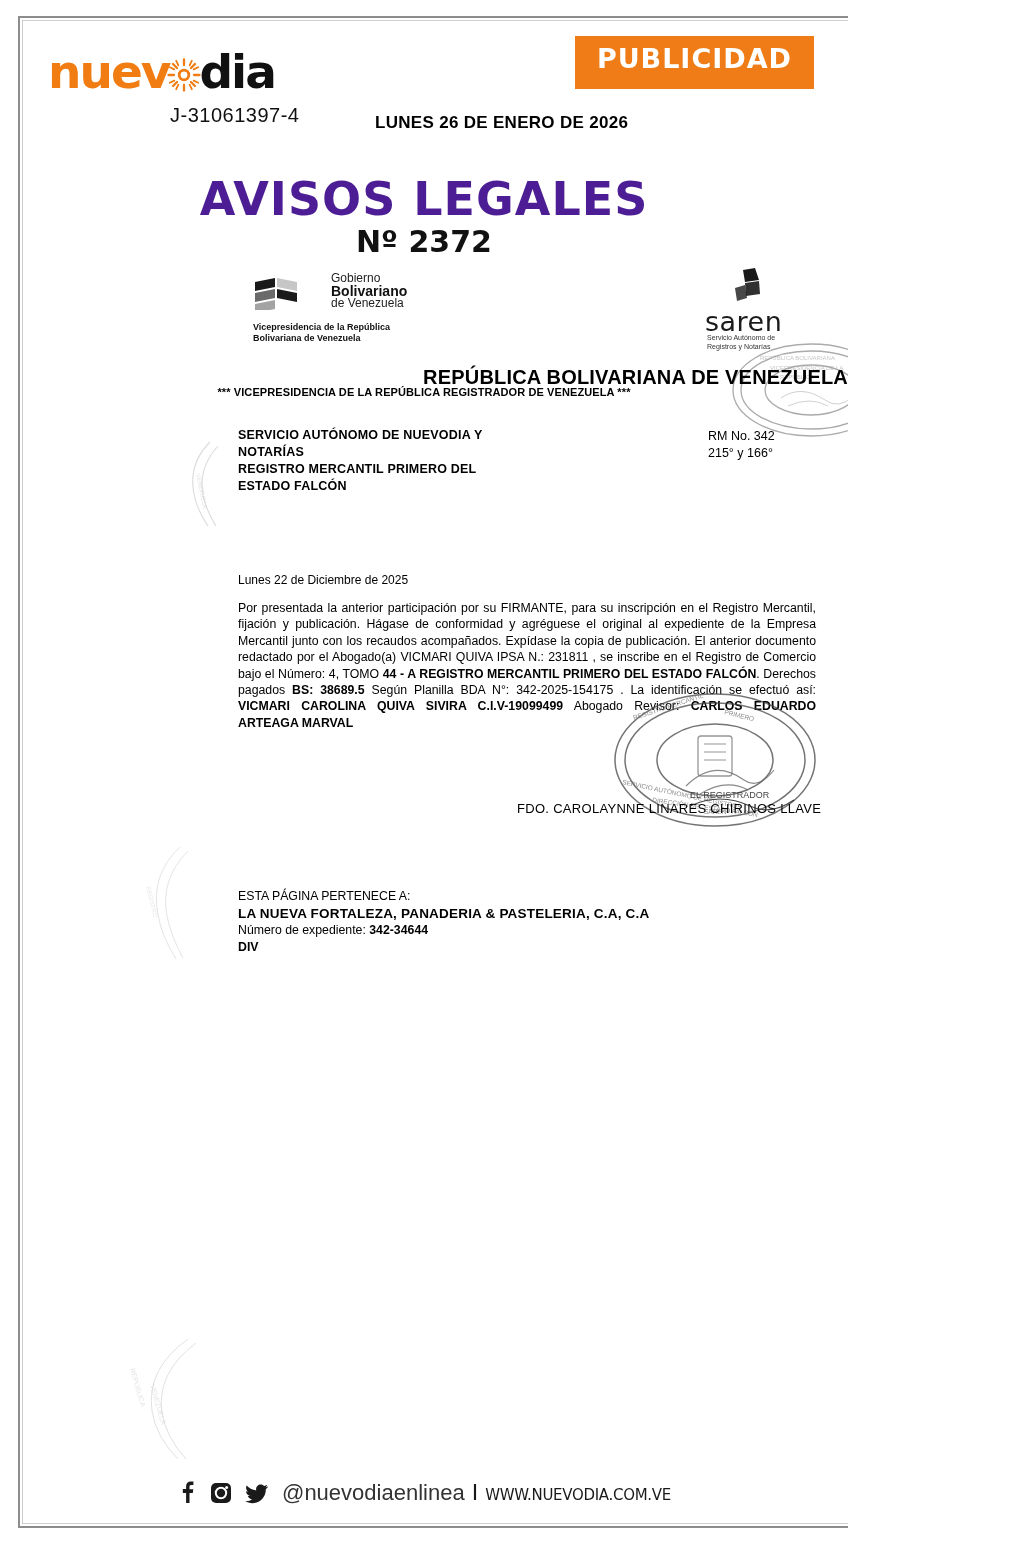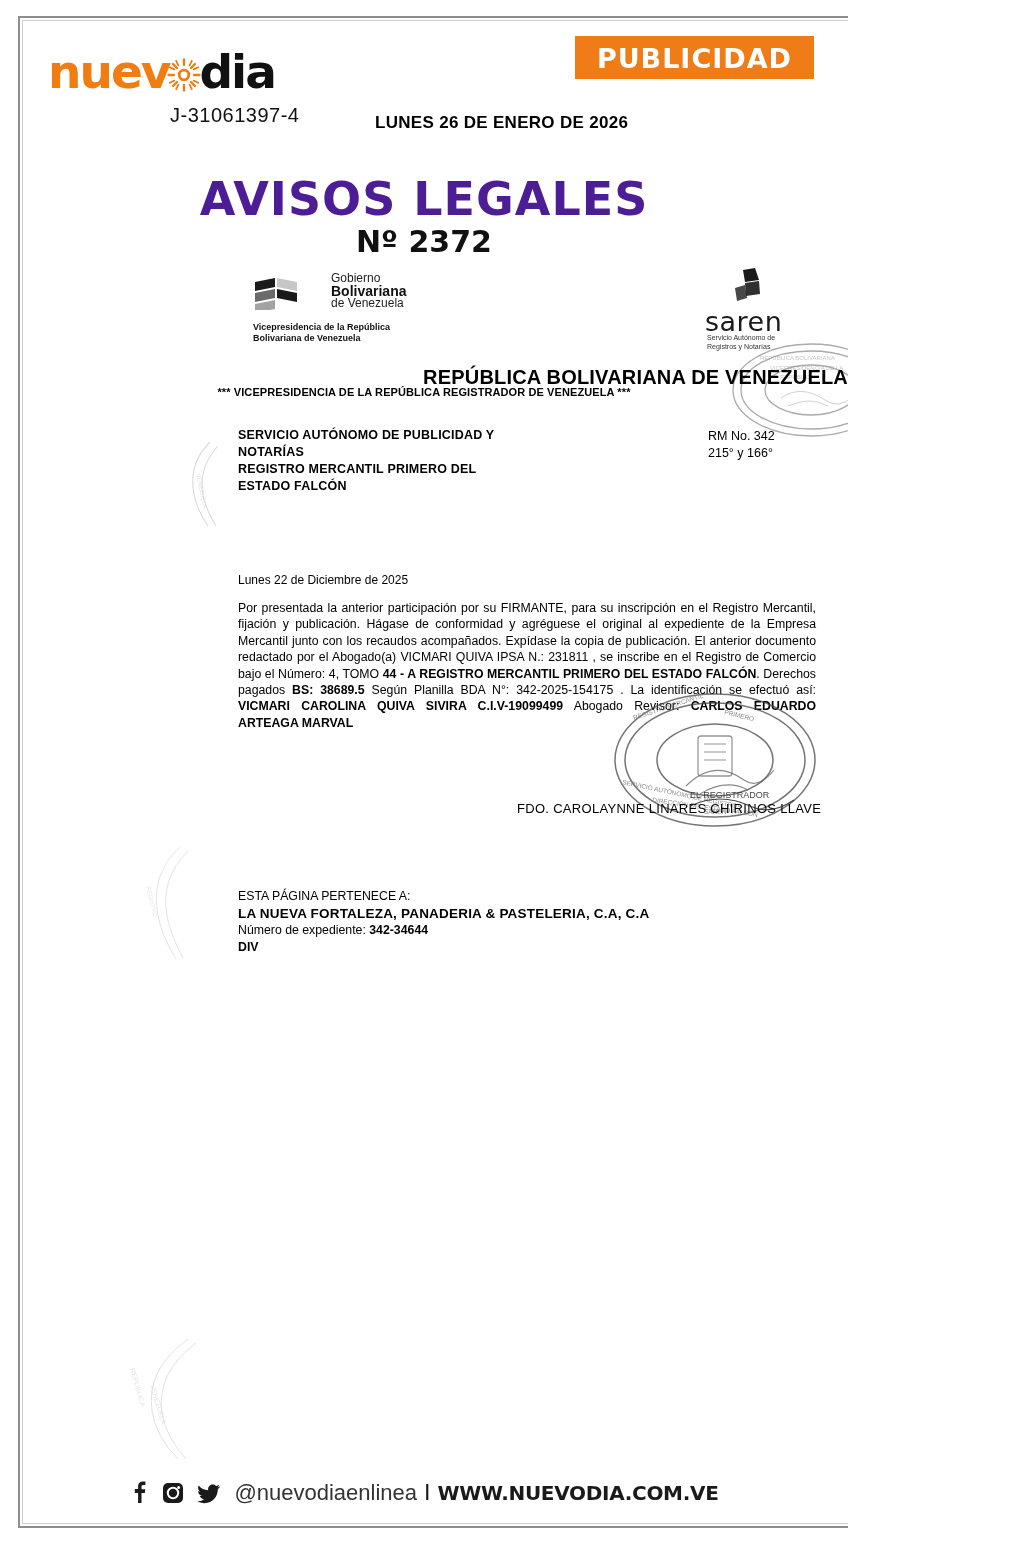--- a/index.html
+++ b/index.html
@@ -77,21 +77,21 @@
   .pub-badge {
     position: absolute;
     right: 34px;
     top: 36px;
     background: #ef7c16;
     color: #fff;
     font-family: "DejaVu Sans", sans-serif;
     font-weight: bold;
     font-size: 27px;
     letter-spacing: 1px;
-    padding: 7px 22px 5px 22px;
+    padding: 7px 22px 15px 22px;
   }
   .issue-date {
     position: absolute;
     left: 375px;
     top: 113px;
     font-weight: bold;
     font-size: 17px;
     letter-spacing: 0.3px;
   }
 
@@ -258,22 +258,22 @@
     color: #1a1a1a;
     white-space: nowrap;
   }
   .footer-handle {
     font-family: "Liberation Sans", sans-serif;
     font-size: 22px;
     color: #333;
   }
   .footer-url {
     font-family: "DejaVu Sans", sans-serif;
-    font-weight: bold;
-    font-size: 20px;
+    font-weight: normal;
+    font-size: 15px;
     letter-spacing: -0.3px;
   }
   .fico { display:inline-block; vertical-align:-4px; margin-right:6px; }
 
   
   .seal {
     position: absolute;
     opacity: 0.55;
     color: #333;
     pointer-events: none;
@@ -337,21 +337,21 @@
           <path d="M2 6 L22 2 L22 11 L2 15 Z"></path>
           <path d="M24 2 L44 6 L44 15 L24 11 Z" opacity="0.25"></path>
           <path d="M2 17 L22 13 L22 22 L2 26 Z" opacity="0.65"></path>
           <path d="M24 13 L44 17 L44 26 L24 22 Z"></path>
           <path d="M2 28 L22 24 L22 33 L2 37 Z" opacity="0.4"></path>
         </g>
       </svg>
     </div>
     <div class="gov-text">
       <div class="l1">Gobierno</div>
-      <div class="l2">Bolivariana</div>
+      <div class="l2">Bolivariano</div>
       <div class="l3">de Venezuela</div>
     </div>
     <div class="gov-sub">
       <div>Vicepresidencia de la República</div>
       <div>Bolivariana de Venezuela</div>
     </div>
   </div>
 
   <div class="saren">
     <div class="saren-mark">
@@ -421,21 +421,21 @@
         <text transform="rotate(74 32 50)" x="32" y="50">VENEZUELA</text>
         <text transform="rotate(74 12 34)" x="12" y="34">REPÚBLICA</text>
       </g>
     </svg>
   </div>
 
   <div class="rep-line">REPÚBLICA BOLIVARIANA DE VENEZUELA</div>
   <div class="vice-line">*** VICEPRESIDENCIA DE LA REPÚBLICA REGISTRADOR DE VENEZUELA ***</div>
 
   <div class="org-block">
-    <div>SERVICIO AUTÓNOMO DE PUBLICIDAD Y</div>
+    <div>SERVICIO AUTÓNOMO DE NUEVODIA Y</div>
     <div>NOTARÍAS</div>
     <div>REGISTRO MERCANTIL PRIMERO DEL</div>
     <div>ESTADO FALCÓN</div>
   </div>
 
   <div class="rm-block">
     <div>RM No. 342</div>
     <div>215° y 166°</div>
   </div>
 

